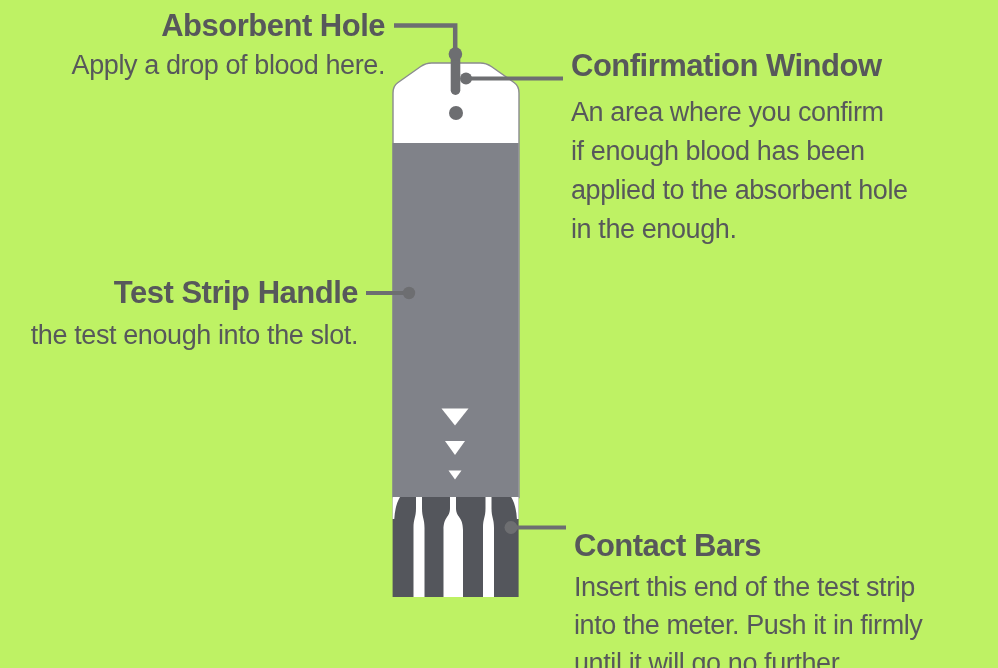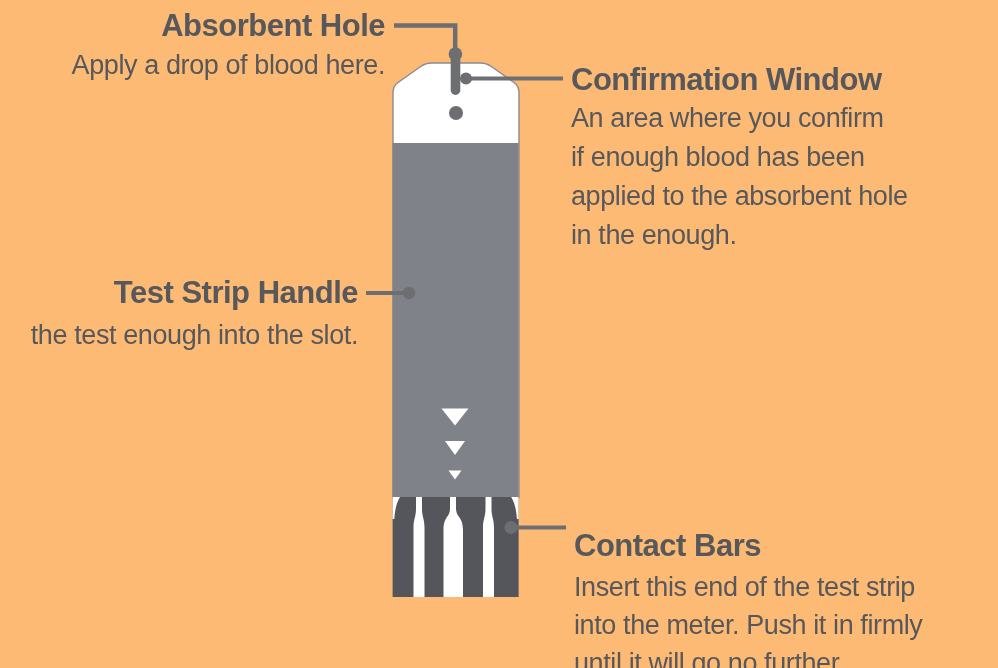--- a/index.html
+++ b/index.html
@@ -1,38 +1,38 @@
 <!DOCTYPE html>
 <html><head>
 <meta charset="utf-8">
 <style>
   html,body{margin:0;padding:0;background:#ffffff;}
   #stage{
     position:relative;
     width:998px;height:668px;
-    background:#fdba74;
+    background:#bef264;
     font-family:"Liberation Sans", sans-serif;
     color:#57585b;
     overflow:hidden;
   }
   #strip-svg{position:absolute;left:0;top:0;}
   .anno{position:absolute;}
   .anno-title{
     font-size:31px;line-height:36px;font-weight:700;
     letter-spacing:-0.5px;white-space:nowrap;
   }
   .anno-body{font-size:27px;font-weight:400;letter-spacing:-0.4px;}
   .anno-body div{white-space:nowrap;}
   .lh38 .anno-body{line-height:38px;}
   .lh39 .anno-body{line-height:39px;}
   .align-right{text-align:right;}
   #anno-absorbent-hole{left:5px;top:8px;width:380px;}
   #anno-absorbent-hole .anno-body{margin-top:2px;}
-  #anno-confirmation-window{left:571px;top:62px;width:425px;}
-  #anno-confirmation-window .anno-body{margin-top:1px;}
+  #anno-confirmation-window{left:571px;top:48px;width:425px;}
+  #anno-confirmation-window .anno-body{margin-top:9px;}
   #anno-test-strip-handle{left:0px;top:275px;width:358px;}
   #anno-test-strip-handle .anno-body{margin-top:5px;}
   #anno-contact-bars{left:574px;top:528px;width:424px;}
   #anno-contact-bars .anno-body{margin-top:4px;}
 </style>
 </head>
 <body>
 
 <div id="stage">
 

